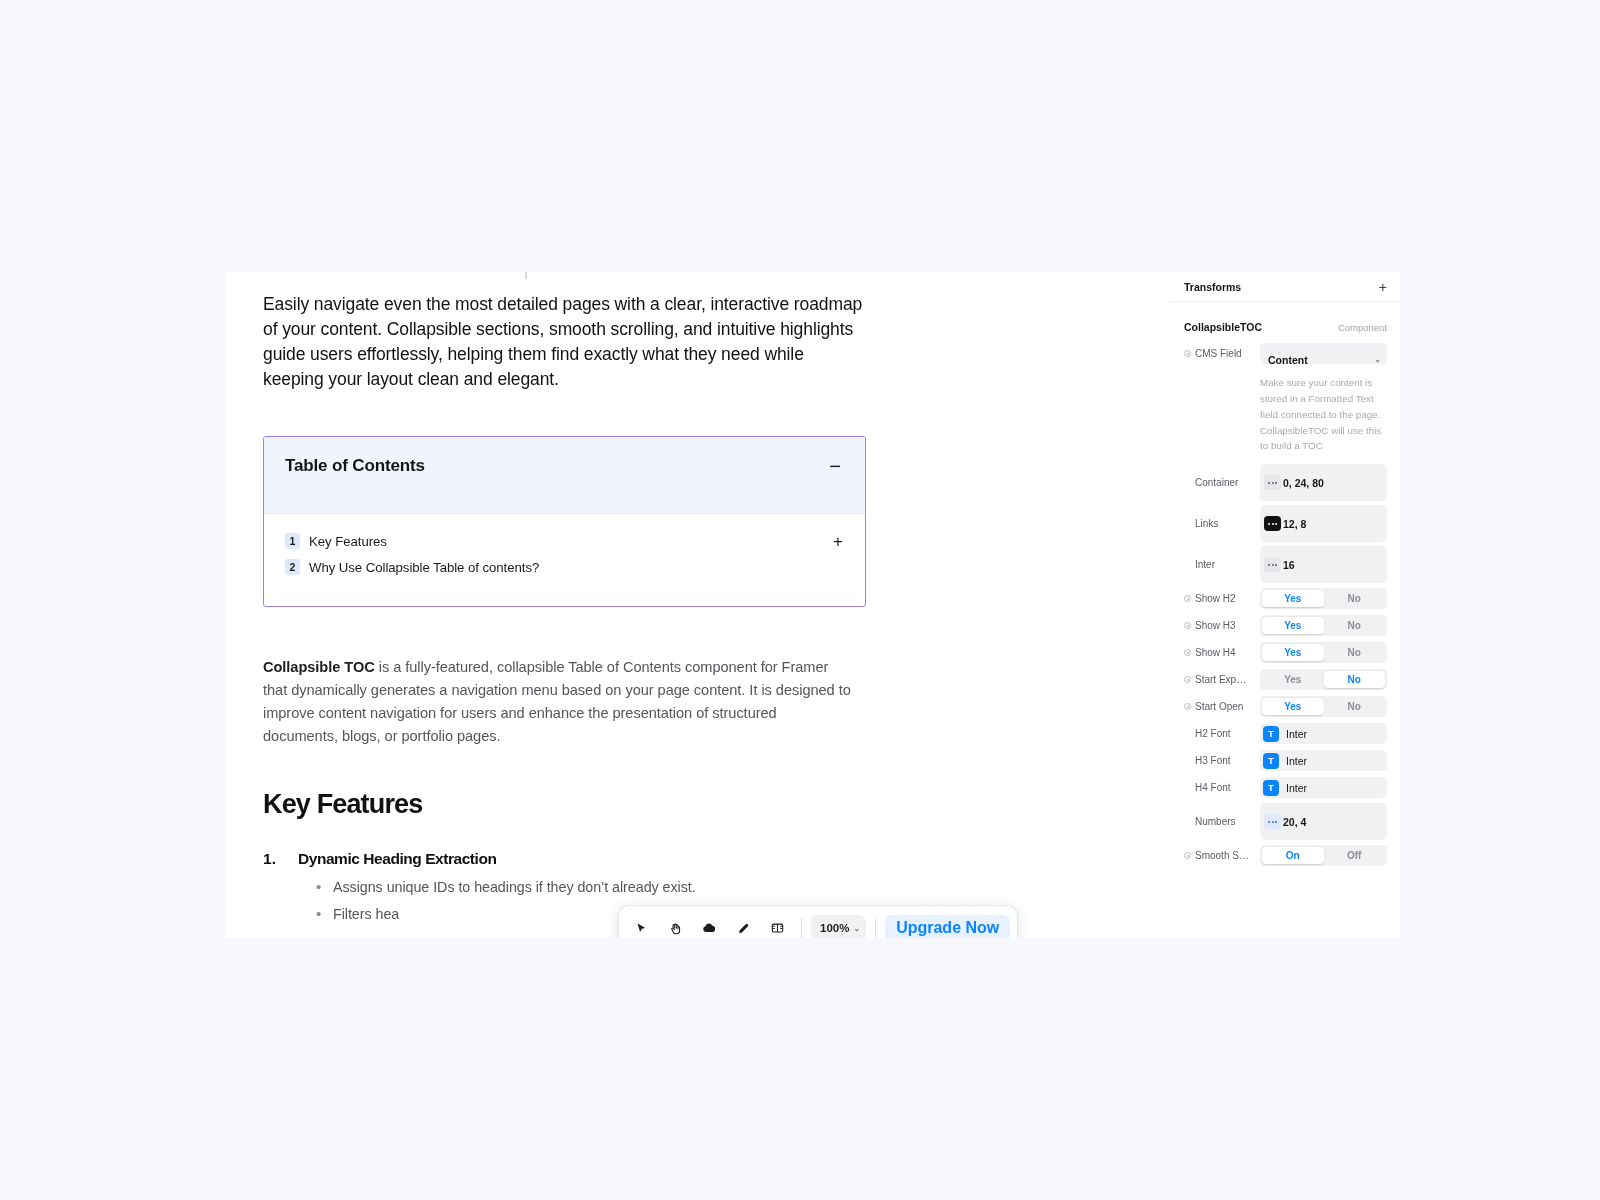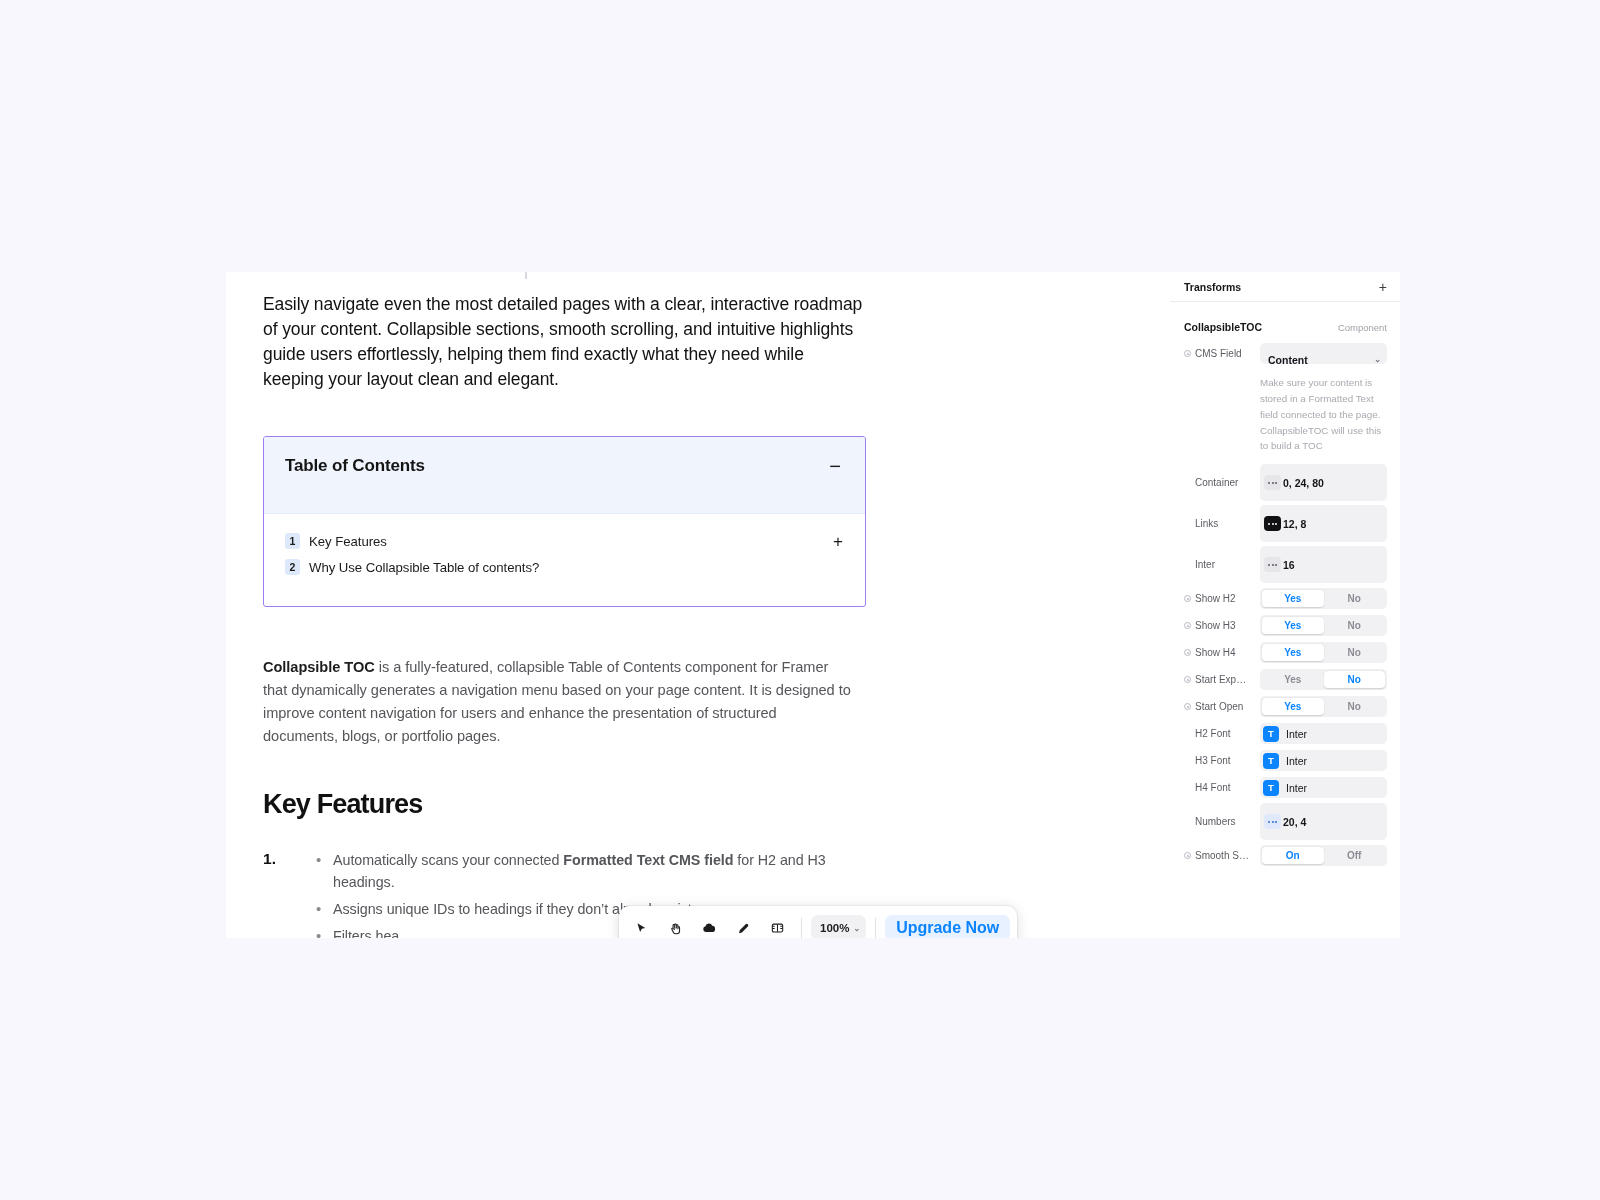--- a/index.html
+++ b/index.html
@@ -404,22 +404,22 @@
           </div>
         </div>
       </div>
 
       <p class="desc-para"><b>Collapsible TOC</b><span> is a fully-featured, collapsible Table of Contents component for Framer that dynamically generates a navigation menu based on your page content. It is designed to improve content navigation for users and enhance the presentation of structured documents, blogs, or portfolio pages.</span></p>
 
       <h2 class="section">Key Features</h2>
 
       <ol class="features">
         <li>
+          <div class="feat-title">Dynamic Heading Extraction</div>
           <ul class="bullets">
-            <li><span>Automatically scans your connected </span><b>Formatted Text CMS field</b><span> for H2 and H3 headings.</span></li>
             <li><span>Assigns unique IDs to headings if they don’t already exist.</span></li>
             <li><span>Filters hea</span></li>
           </ul>
         </li>
       </ol>
     </div>
   </div>
 
   <div id="gutter"></div>
 

